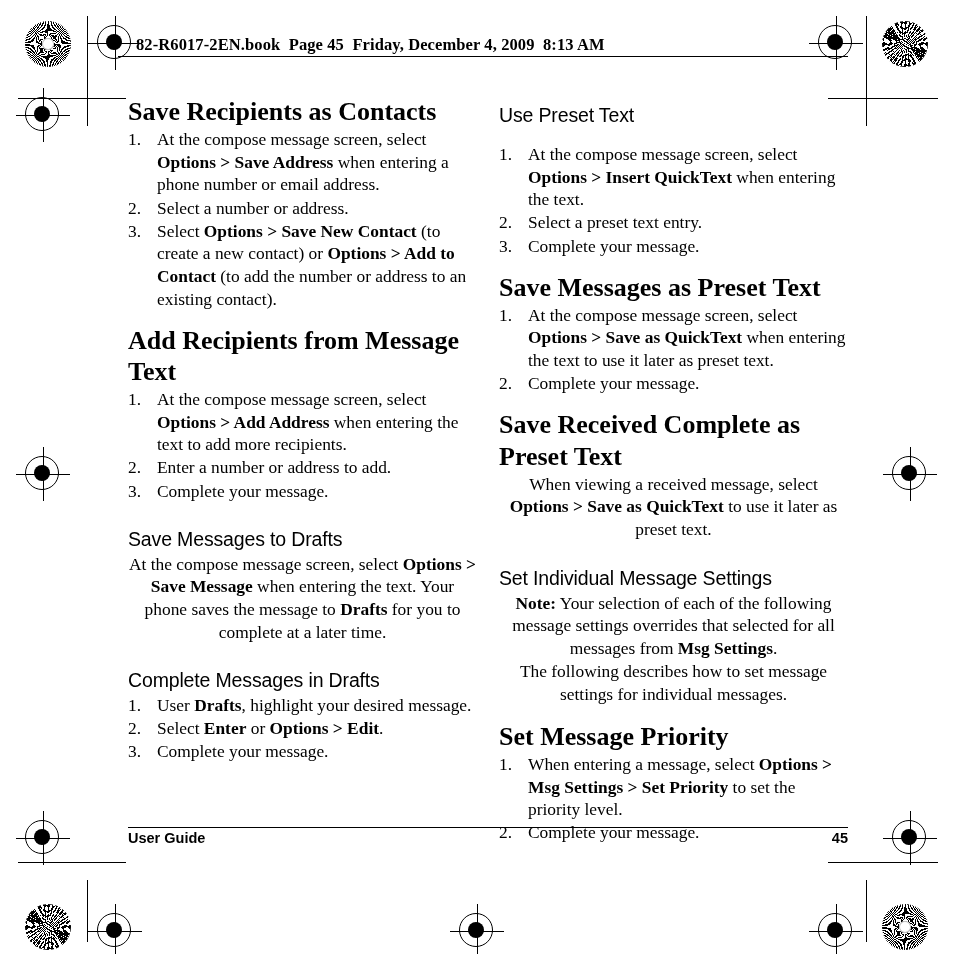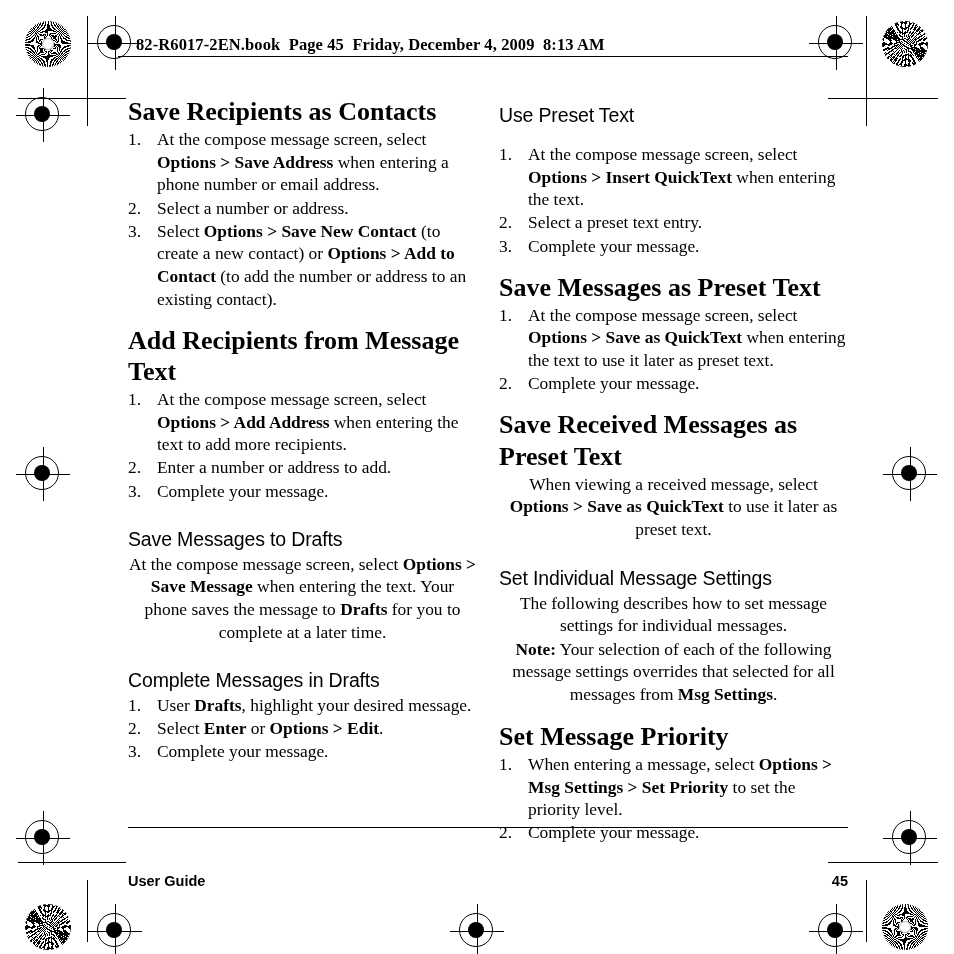--- a/index.html
+++ b/index.html
@@ -122,21 +122,20 @@
     position: absolute;
     left: 128px;
     top: 830px;
     width: 720px;
     font-family: "Liberation Sans", "DejaVu Sans", sans-serif;
     font-size: 14.5px;
     font-weight: 700;
     display: flex;
     justify-content: space-between;
     align-items: baseline;
-    margin-top: 43px;
   }
 
   
   #content {
     position: absolute;
     left: 0;
     top: 96px;
     width: 954px;
   }
   .col {
@@ -313,26 +312,26 @@
           <li><span class="num">2.</span><span><span>Select a preset text entry.</span></span></li>
           <li><span class="num">3.</span><span><span>Complete your message.</span></span></li>
         </ol>
         <div class="gap-md"></div>
         <h2 class="h2">Save Messages as Preset Text</h2>
         <ol class="steps">
           <li><span class="num">1.</span><span><span>At the compose message screen, select </span><span class="b">Options &gt; Save as QuickText</span><span> when entering the text to use it later as preset text.</span></span></li>
           <li><span class="num">2.</span><span><span>Complete your message.</span></span></li>
         </ol>
         <div class="gap-md"></div>
-        <h2 class="h2">Save Received Messages as Preset Text</h2>
+        <h2 class="h2">Save Received Complete as Preset Text</h2>
         <p class="para"><span>When viewing a received message, select </span><span class="b">Options &gt; Save as QuickText</span><span> to use it later as preset text.</span></p>
         <div class="gap-lg"></div>
         <h1 class="h1">Set Individual Message Settings</h1>
+        <p class="para"><span class="b">Note:</span><span> Your selection of each of the following message settings overrides that selected for all messages from </span><span class="b">Msg Settings</span><span>.</span></p>
         <p class="para"><span>The following describes how to set message settings for individual messages.</span></p>
-        <p class="para"><span class="b">Note:</span><span> Your selection of each of the following message settings overrides that selected for all messages from </span><span class="b">Msg Settings</span><span>.</span></p>
         <div class="gap-md"></div>
         <h2 class="h2">Set Message Priority</h2>
         <ol class="steps">
           <li><span class="num">1.</span><span><span>When entering a message, select </span><span class="b">Options &gt; Msg Settings &gt; Set Priority</span><span> to set the priority level.</span></span></li>
           <li><span class="num">2.</span><span><span>Complete your message.</span></span></li>
         </ol>
       </div>
   </div>
 
   <div id="footrule"></div>

